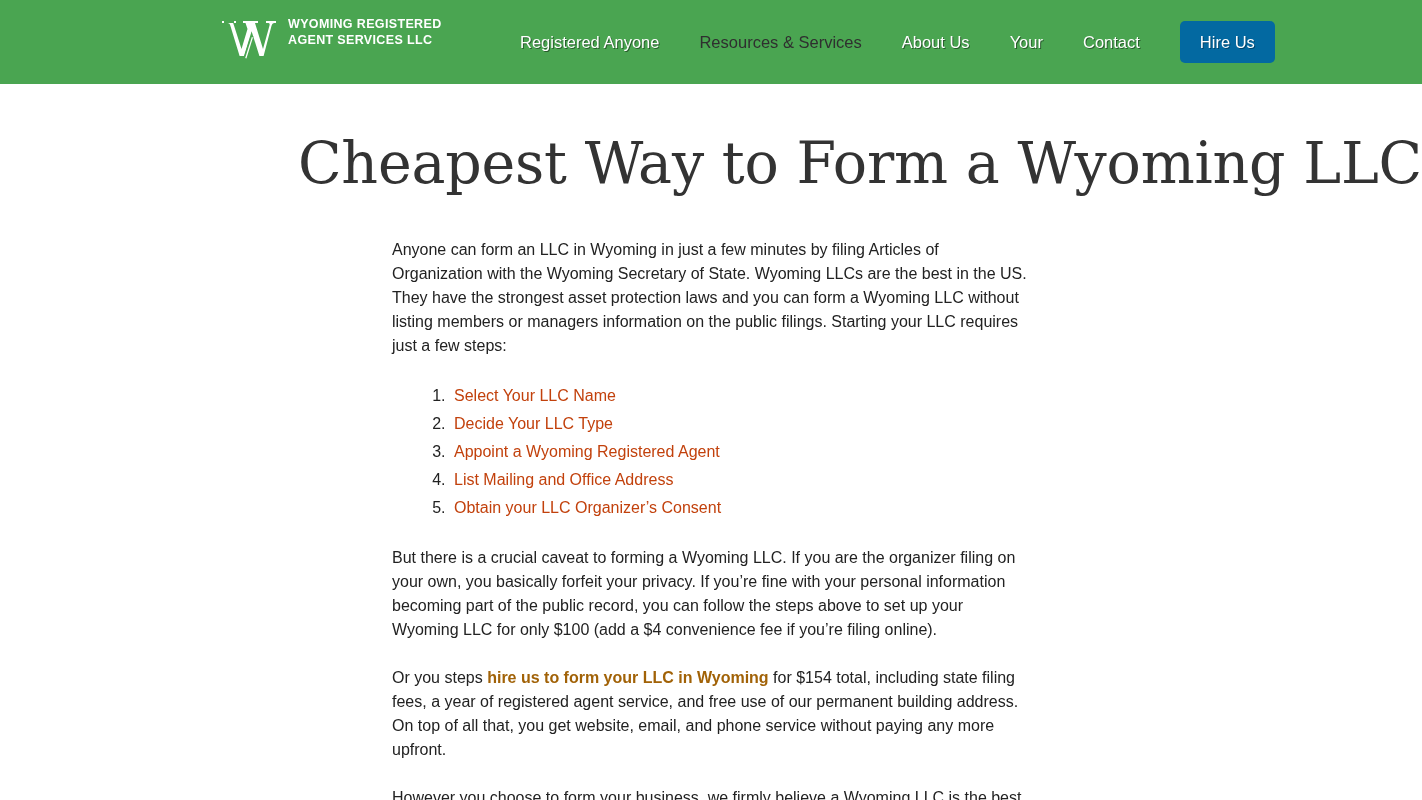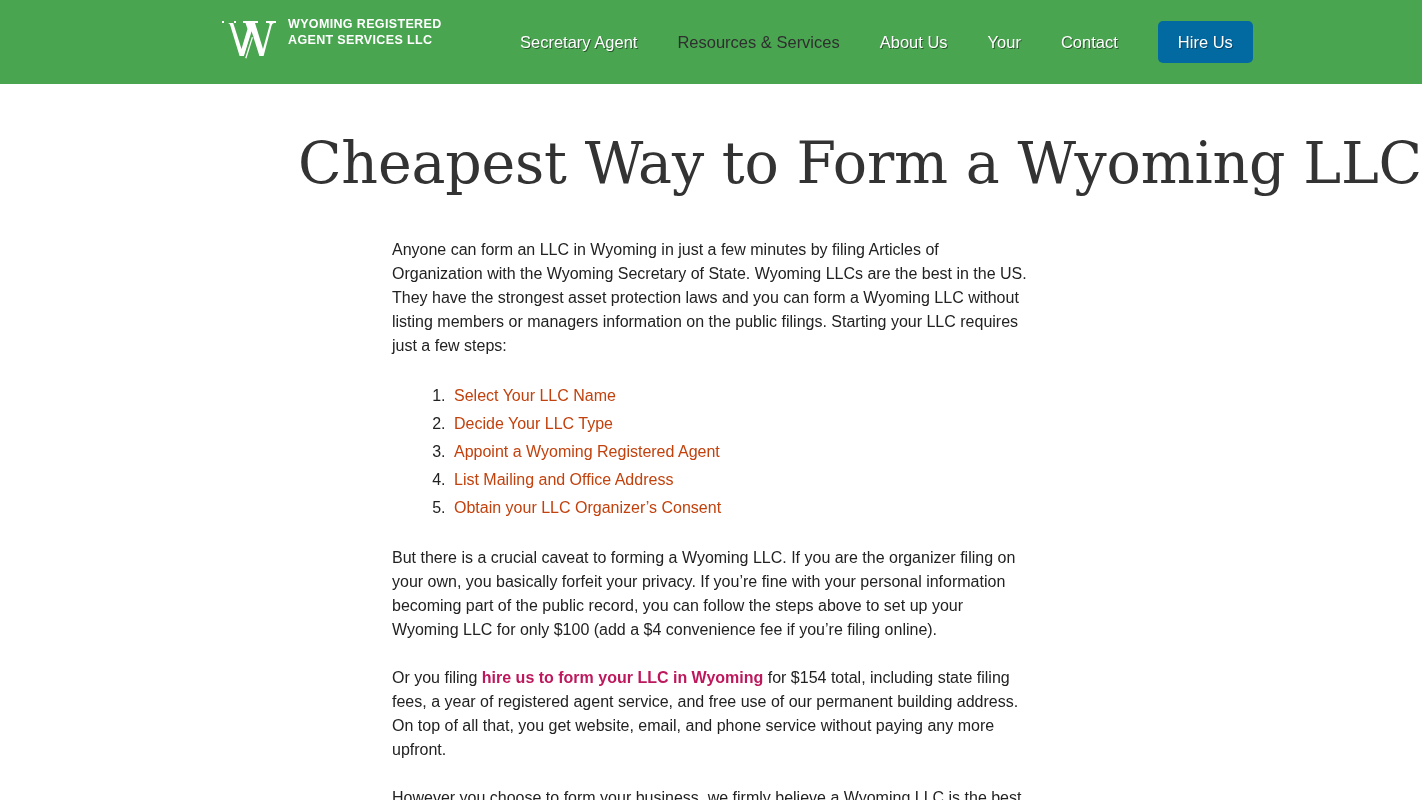--- a/index.html
+++ b/index.html
@@ -121,21 +121,21 @@
     line-height: 28px;
     color: #222222;
     padding-left: 4px;
   }
   .steps-list li a {
     color: #c2410c;
     text-decoration: none;
     margin-top: 8px;
   }
   .inline-link {
-    color: #be185d;
+    color: #a16207;
     text-decoration: none;
     font-weight: bold;
   }
 </style>
 </head>
 <body>
 
 <header class="site-header">
 
   <a class="brand" href="#">
@@ -146,21 +146,21 @@
         <path d="M31.8 21 L33.0 21.4 L26.4 42.4 L25.2 42 Z" fill="#ffffff"></path>
       </svg>
     </span>
     <span class="brand-text">
       <span>Wyoming Registered</span><br>
       <span>Agent Services LLC</span>
     </span>
   </a>
 
   <nav class="main-nav">
-    <a class="nav-link" href="#">Secretary Agent</a>
+    <a class="nav-link" href="#">Registered Anyone</a>
     <a class="nav-link is-hover" href="#">Resources &amp; Services</a>
     <a class="nav-link" href="#">About Us</a>
     <a class="nav-link" href="#">Your</a>
     <a class="nav-link" href="#">Contact</a>
     <a class="nav-cta" href="#">Hire Us</a>
   </nav>
 
 </header>
 
 <h1 class="page-title">Cheapest Way to Form a Wyoming LLC</h1>
@@ -172,17 +172,17 @@
   <ol class="steps-list">
     <li><a href="#">Select Your LLC Name</a></li>
     <li><a href="#">Decide Your LLC Type</a></li>
     <li><a href="#">Appoint a Wyoming Registered Agent</a></li>
     <li><a href="#">List Mailing and Office Address</a></li>
     <li><a href="#">Obtain your LLC Organizer’s Consent</a></li>
   </ol>
 
   <p>But there is a crucial caveat to forming a Wyoming LLC. If you are the organizer filing on your own, you basically forfeit your privacy. If you’re fine with your personal information becoming part of the public record, you can follow the steps above to set up your Wyoming LLC for only $100 (add a $4 convenience fee if you’re filing online).</p>
 
-  <p><span>Or you filing </span><a class="inline-link" href="#">hire us to form your LLC in Wyoming</a><span> for $154 total, including state filing fees, a year of registered agent service, and free use of our permanent building address. On top of all that, you get website, email, and phone service without paying any more upfront.</span></p>
+  <p><span>Or you steps </span><a class="inline-link" href="#">hire us to form your LLC in Wyoming</a><span> for $154 total, including state filing fees, a year of registered agent service, and free use of our permanent building address. On top of all that, you get website, email, and phone service without paying any more upfront.</span></p>
 
   <p>However you choose to form your business, we firmly believe a Wyoming LLC is the best for business owners, and we know we’re the best LLC formation service in Wyoming.</p>
 
 </main>
 
 </body></html>

